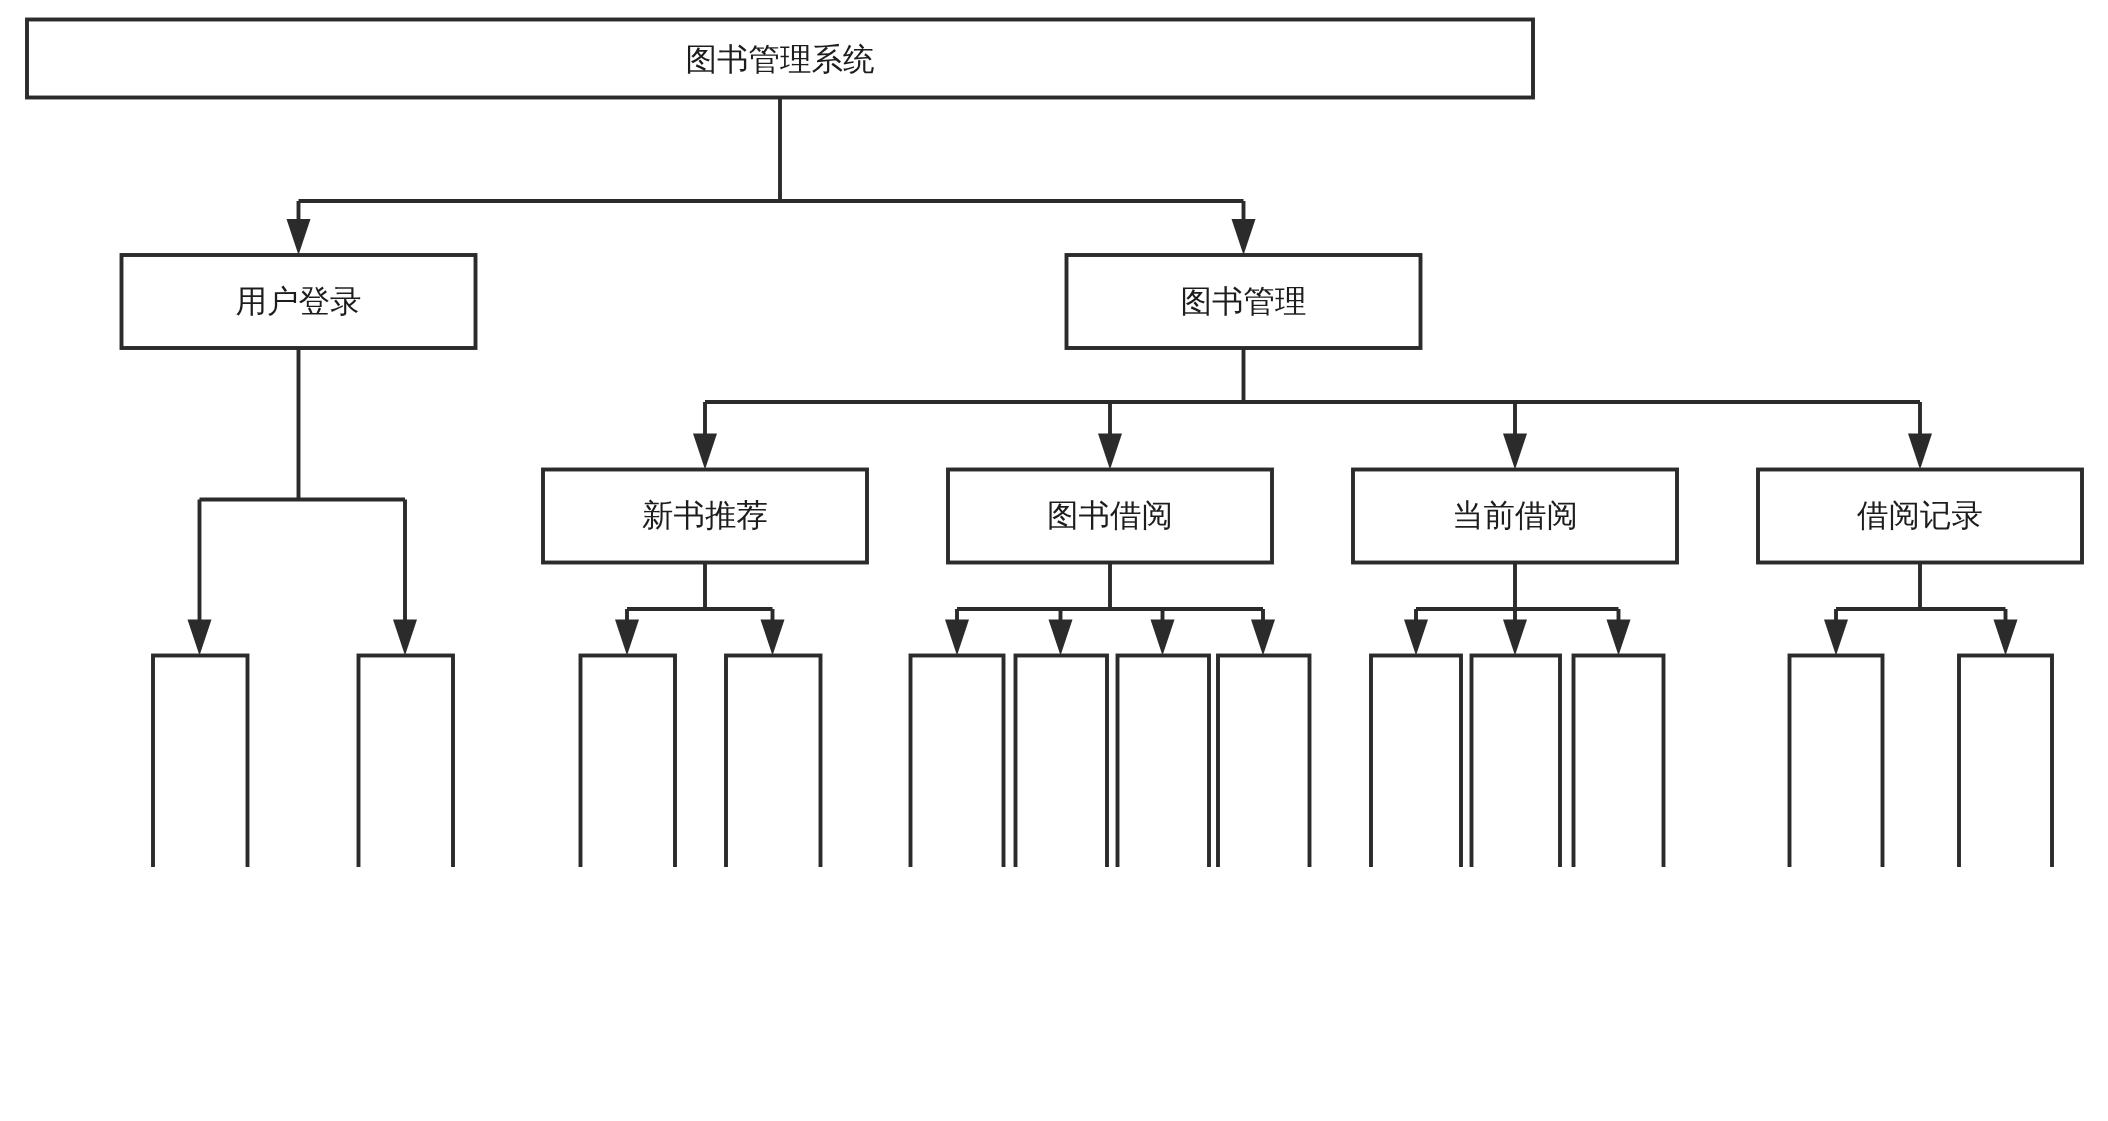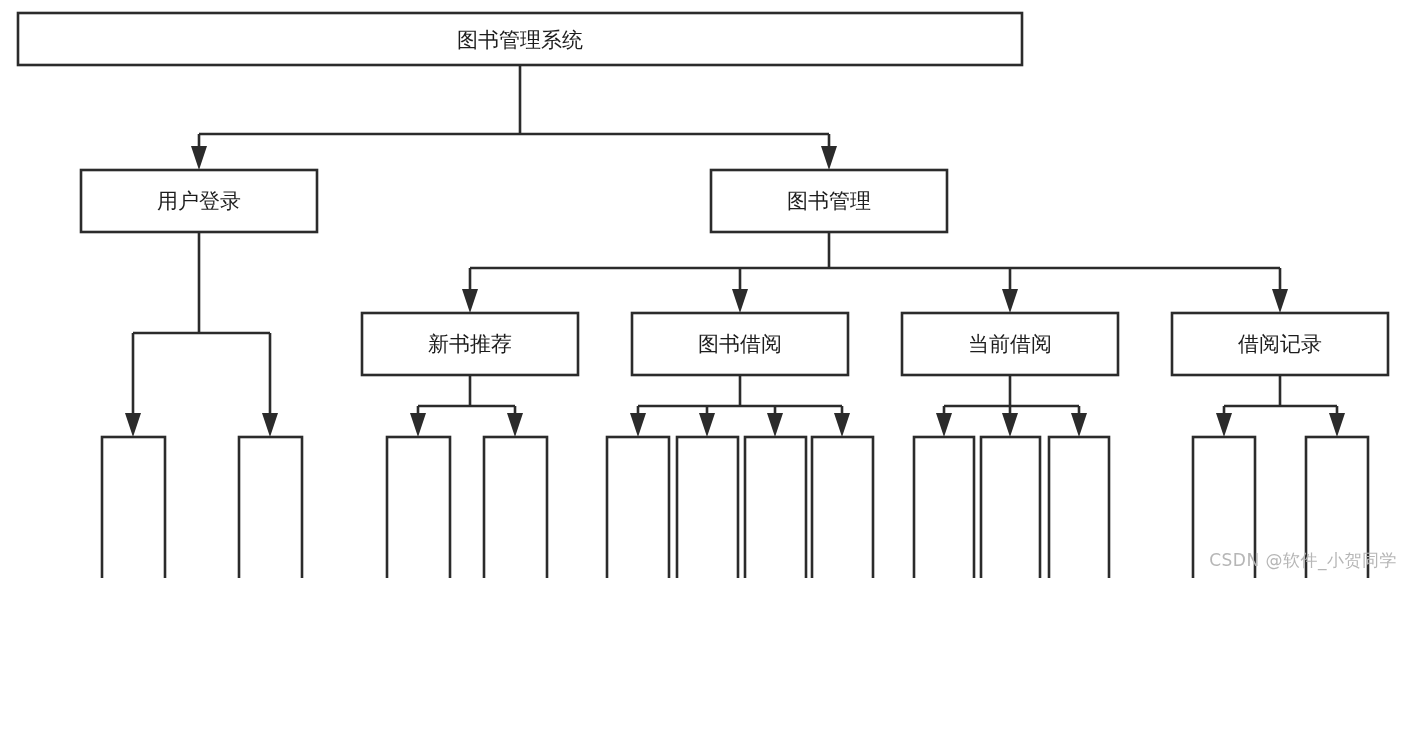--- a/index.html
+++ b/index.html
@@ -228,15 +228,14 @@
   <div class="leaf-label" style="left:745px; top:443px; width:61px; height:290px; align-items:flex-start;">编辑图书（管理员）</div>
   <div class="leaf-label" style="left:812px; top:437px; width:61px; height:298px;">借阅图书</div>
 
   <div class="leaf-label" style="left:914px; top:437px; width:60px; height:298px;">查询图书</div>
   <div class="leaf-label" style="left:981px; top:437px; width:59px; height:298px;">归还图书</div>
   <div class="leaf-label" style="left:1049px; top:443px; width:60px; height:290px; align-items:flex-start;">确认归还（管理员）</div>
 
   <div class="leaf-label" style="left:1193px; top:437px; width:62px; height:298px;">新增借阅记录</div>
   <div class="leaf-label" style="left:1306px; top:437px; width:62px; height:298px;">查询借阅记录</div>
 
-  <div class="watermark">CSDN @软件_小贺同学</div>
 
 </div>
 
 </body></html>

